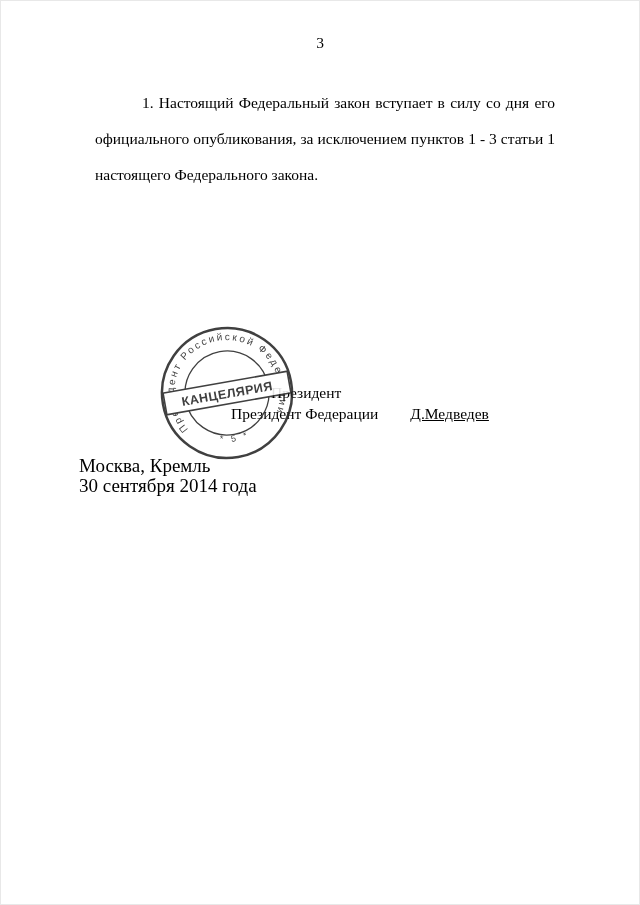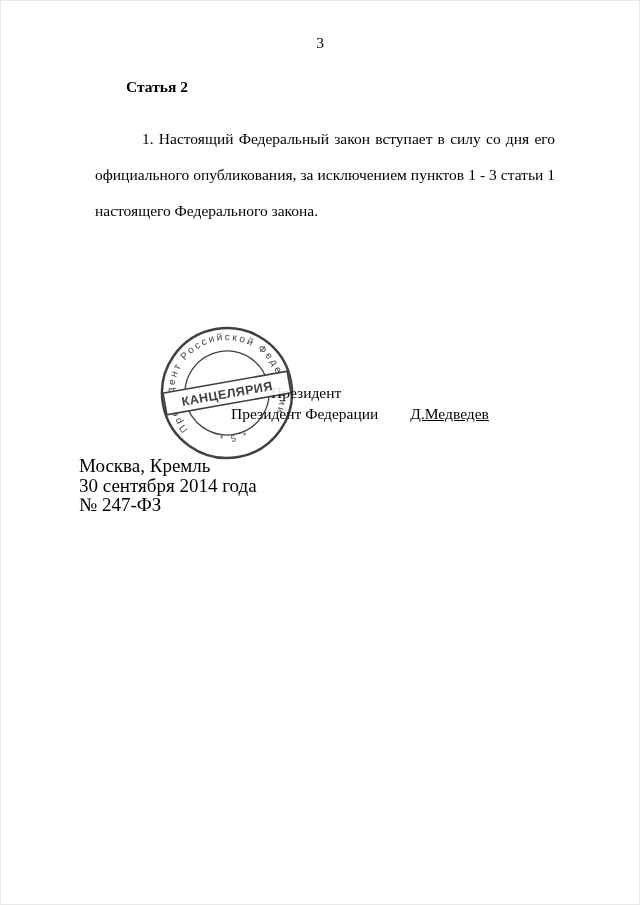--- a/index.html
+++ b/index.html
@@ -82,21 +82,20 @@
   }
 </style>
 </head>
 <body>
 
 <div class="page">
 
   <div class="page-number">3</div>
 
   <div class="content">
-    <div class="article-heading">Статья 2</div>
     <p class="para">1. Настоящий Федеральный закон вступает в силу со дня его официального опубликования, за исключением пунктов 1 - 3 статьи 1 настоящего Федерального закона.</p>
   </div>
 
   <div class="signature">
     <div class="sig-line1">Президент</div>
     <div class="sig-line2">
       <span>Президент Федерации</span><span class="sig-name">Д.Медведев</span>
     </div>
   </div>
 
@@ -117,16 +116,15 @@
         </text>
         <rect x="7" y="59" width="126" height="22" fill="#ffffff" stroke="#262626" stroke-width="1.6"></rect>
         <text x="70" y="75" font-size="12.5" font-weight="bold" text-anchor="middle" letter-spacing="0.5">КАНЦЕЛЯРИЯ</text>
       </g>
     </svg>
   </div>
 
   <div class="footer">
     <div>Москва, Кремль</div>
     <div>30 сентября 2014 года</div>
-    <div>№ 247-ФЗ</div>
   </div>
 
 </div>
 
 </body></html>

